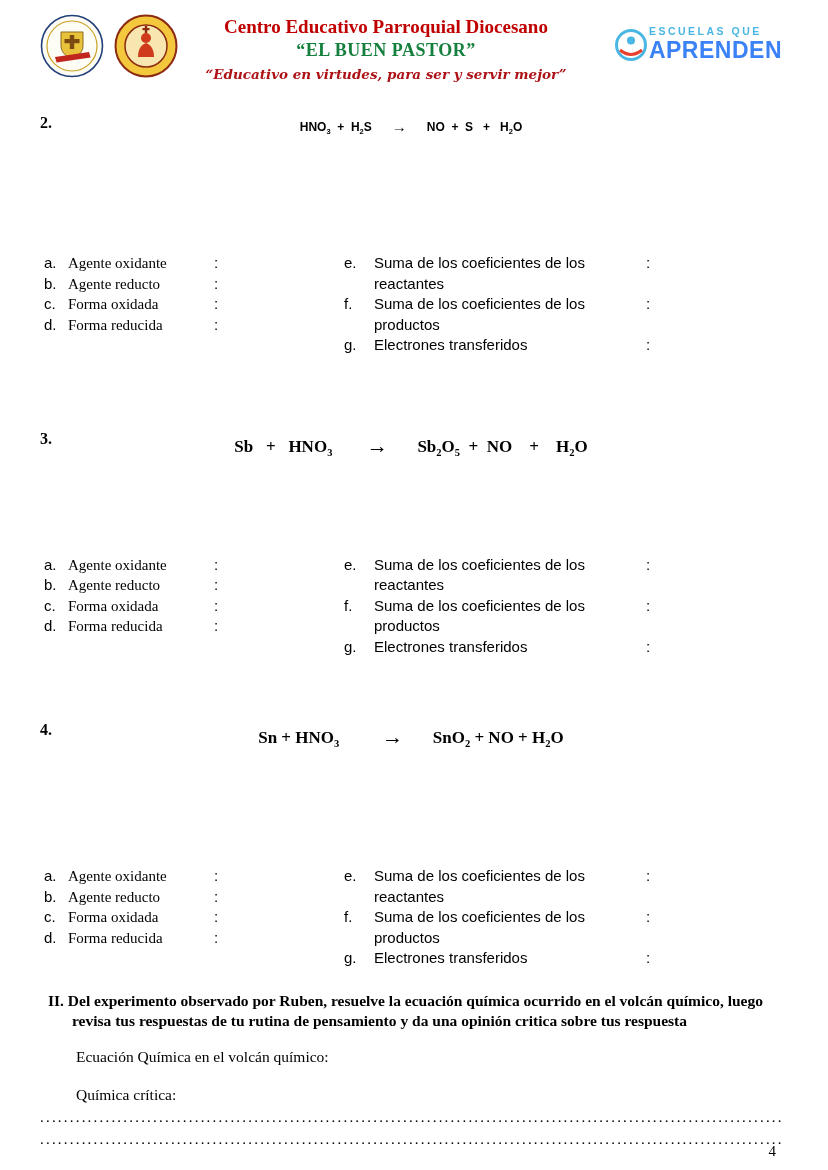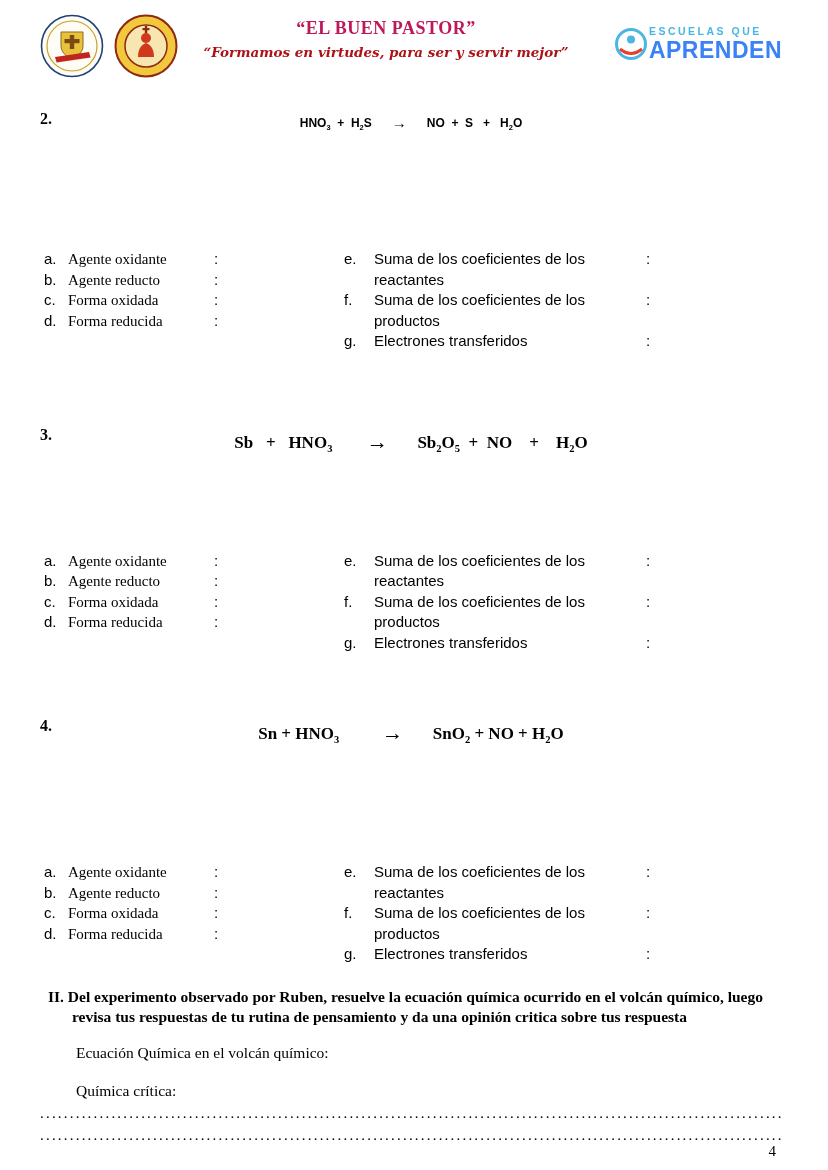--- a/index.html
+++ b/index.html
@@ -5,23 +5,23 @@
   html,body{margin:0;padding:0;background:#ffffff;}
   body{width:828px;height:1170px;font-family:"Liberation Sans",sans-serif;color:#000;position:relative;overflow:hidden;}
   .page{box-sizing:border-box;width:828px;height:1170px;padding:10px 46px 0 40px;position:relative;}
 
   
   .hdr{display:flex;align-items:flex-start;}
   .logos{display:flex;gap:10px;width:150px;padding-top:4px;}
   .logo{width:64px;height:64px;}
   .school{flex:1;text-align:center;padding-top:6px;}
   .s1{font-family:"Liberation Serif",serif;font-weight:bold;font-size:19px;color:#c00000;}
-  .s2{font-family:"Liberation Serif",serif;font-weight:bold;font-size:18px;color:#be185d;margin-top:2px;letter-spacing:.5px;}
+  .s2{font-family:"Liberation Serif",serif;font-weight:bold;font-size:18px;color:#15803d;margin-top:2px;letter-spacing:.5px;}
   .s3{font-family:"DejaVu Serif",serif;font-style:italic;font-weight:bold;font-size:13.5px;color:#ad1216;margin-top:5px;}
-  .brand{width:200px;display:flex;align-items:flex-start;padding-top:16px;justify-content:flex-end;}
+  .brand{width:200px;display:flex;align-items:flex-end;padding-top:16px;justify-content:flex-end;}
   .brand-text{line-height:1.1;}
   .bt1{color:#4ab6e3;font-size:10.5px;font-weight:bold;letter-spacing:2.5px;}
   .bt2{color:#3b82f6;font-size:23px;font-weight:bold;letter-spacing:.5px;}
 
   
   .exline{position:relative;margin-left:0;}
   .exnum{position:absolute;left:0;top:-4px;font-family:"Liberation Serif",serif;font-weight:bold;font-size:16px;}
   .equation{white-space:pre;text-align:center;}
   .eq-sans{font-family:"Liberation Sans",sans-serif;font-weight:bold;font-size:12px;}
   .eq-serif{font-family:"Liberation Serif",serif;font-weight:bold;font-size:17px;}
@@ -80,22 +80,23 @@
           <circle cx="32" cy="32" r="21" fill="#f7e6b0" stroke="#8c2b12" stroke-width="1.5"></circle>
           <circle cx="32" cy="24" r="5" fill="#cf3a1c"></circle>
           <path d="M32 29 c-6 2 -8 8 -8 14 h16 c0 -6 -2 -12 -8 -14 z" fill="#cf3a1c"></path>
           <rect x="30.8" y="12" width="2.4" height="7" fill="#8c2b12"></rect>
           <rect x="28.5" y="14" width="7" height="2.2" fill="#8c2b12"></rect>
         </svg>
       </div>
     </div>
 
     <div class="school">
+      <div class="s1">Centro Educativo Parroquial Diocesano</div>
       <div class="s2">“EL BUEN PASTOR”</div>
-      <div class="s3">“Formamos en virtudes, para ser y servir mejor”</div>
+      <div class="s3">“Educativo en virtudes, para ser y servir mejor”</div>
     </div>
 
     <div class="brand">
       <svg viewBox="0 0 36 36" width="36" height="36">
         <circle cx="18" cy="18" r="14.5" fill="none" stroke="#4ab6e3" stroke-width="3"></circle>
         <circle cx="18" cy="13.5" r="4" fill="#4ab6e3"></circle>
         <path d="M7 23 q11 9 22 0" stroke="#e8402c" stroke-width="3" fill="none"></path>
       </svg>
       <div class="brand-text">
         <div class="bt1">ESCUELAS QUE</div>

